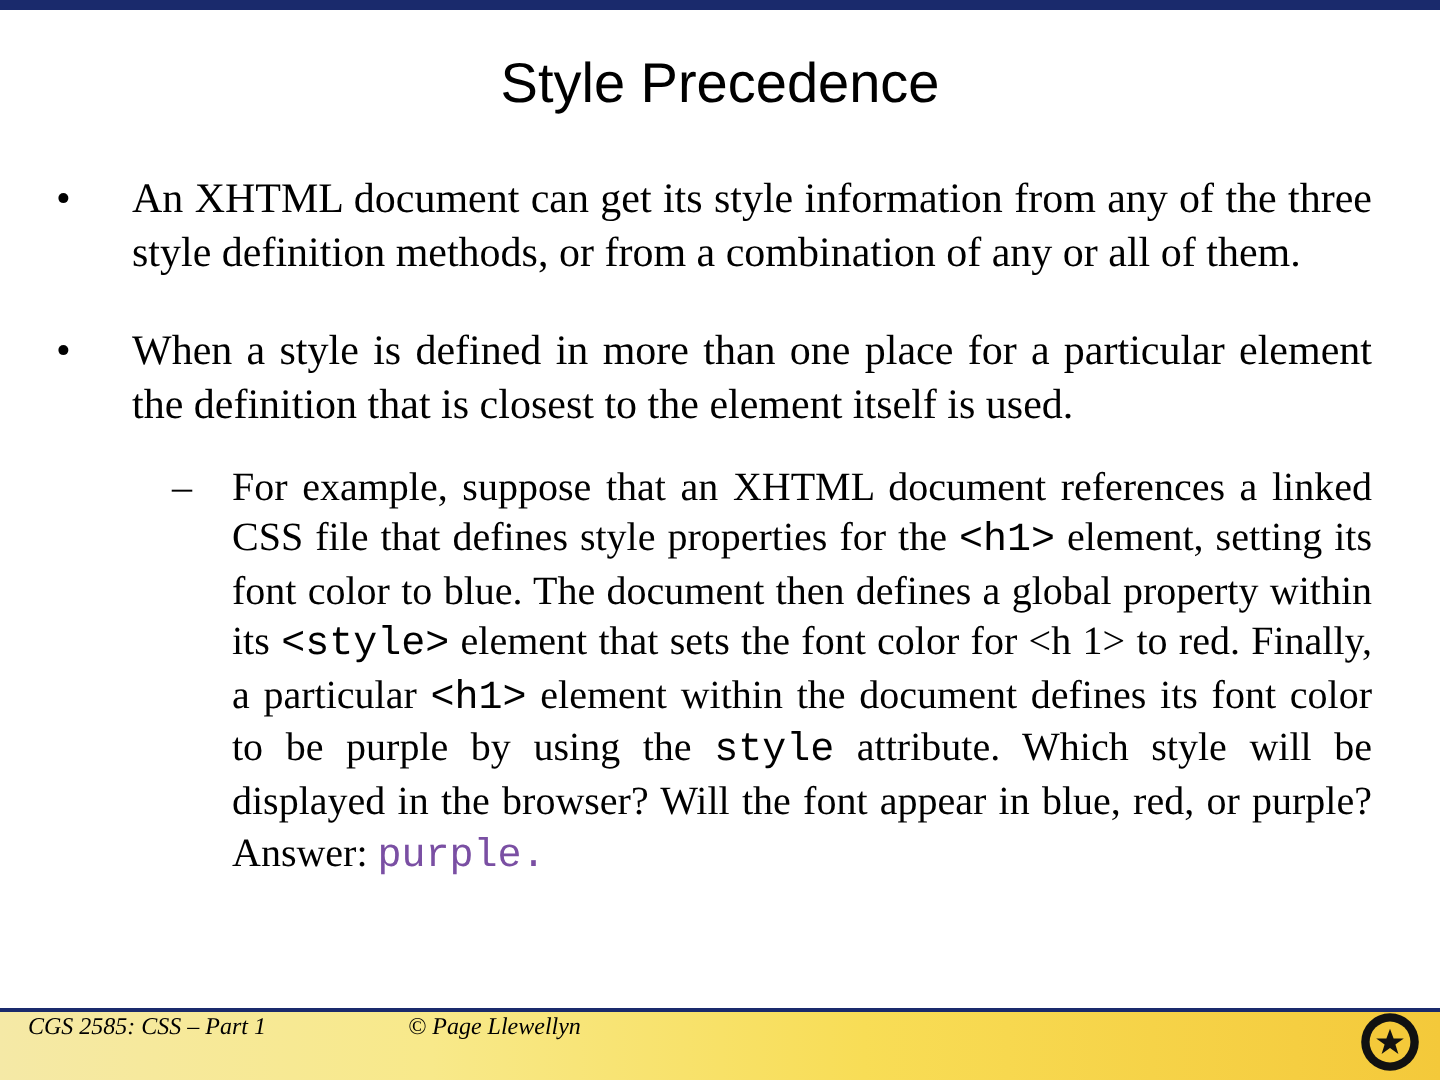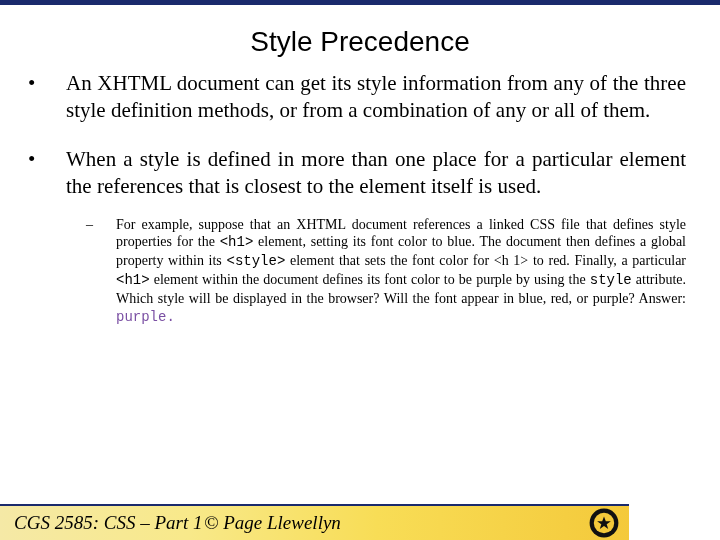--- a/index.html
+++ b/index.html
@@ -21,21 +21,21 @@
     height: 540px;
     position: relative;
     padding-top: 18px;
   }
   .title {
     font-family: Arial, Helvetica, sans-serif;
     font-size: 28px;
     color: #000;
     text-align: center;
     margin-top: 8px;
-    margin-bottom: 12px;
+    margin-bottom: 28px;
     font-weight: normal;
   }
   .bullets {
     list-style: none;
     padding: 0 34px 0 28px;
   }
   .bullets > li {
     position: relative;
     font-size: 21px;
     color: #000;
@@ -51,45 +51,45 @@
     top: 0;
     font-size: 21px;
   }
   .sublist {
     list-style: none;
     margin-top: 16px;
     padding-left: 20px;
   }
   .sublist > li {
     position: relative;
-    font-size: 14px;
+    font-size: 20px;
     line-height: 1.28;
     padding-left: 30px;
     text-align: justify;
   }
   .sublist > li::before {
     content: "–";
     position: absolute;
     left: 0;
     top: 0;
   }
   .code { font-family: "Courier New", Courier, monospace; }
   .ans-purple { color: #7a4fa3; font-family: "Courier New", Courier, monospace; }
   .footer {
     position: absolute;
     left: 0; bottom: 0;
-    width: 629px;
+    width: 720px;
     height: 36px;
     border-top: 2px solid #1a2a6c;
     background: linear-gradient(to right, #f5e9a6 0%, #f8e98a 30%, #f8dd56 60%, #f4c93a 100%);
     display: flex;
-    align-items: center;
+    align-items: flex-start;
     font-style: italic;
     font-family: "Times New Roman", Times, serif;
-    font-size: 19px;
+    font-size: 12px;
     color: #000;
   }
   .footer .course { margin-left: 14px; width: 190px; }
   .footer .page { width: 120px; }
   .footer .copy { flex: 1; }
   .footer .logo {
     width: 30px; height: 30px;
     margin-right: 10px;
   }
 </style>
@@ -100,21 +100,21 @@
 
 <div class="slide">
 
   <h1 class="title">Style Precedence</h1>
 
   <ul class="bullets">
     <li>
       <span>An XHTML document can get its style information from any of the three style definition methods, or from a combination of any or all of them.</span>
     </li>
     <li>
-      <span>When a style is defined in more than one place for a particular element the references that is closest to the element itself is used.</span>
+      <span>When a style is defined in more than one place for a particular element the definition that is closest to the element itself is used.</span>
       <ul class="sublist">
         <li>
           <span>For example, suppose that an XHTML document references a linked CSS file that defines style properties for the </span><span class="code">&lt;h1&gt;</span><span> element, setting its font color to blue.  The document then defines a global property within its </span><span class="code">&lt;style&gt;</span><span> element that sets the font color for &lt;h 1&gt; to red.  Finally, a particular </span><span class="code">&lt;h1&gt;</span><span> element within the document defines its font color to be purple by using the </span><span class="code">style</span><span> attribute.  Which style will be displayed in the browser?  Will the font appear in blue, red, or purple?  Answer:   </span><span class="ans-purple">purple.</span>
         </li>
       </ul>
     </li>
   </ul>
 
   <div class="footer">
     <div class="course">CGS 2585: CSS – Part 1</div>

